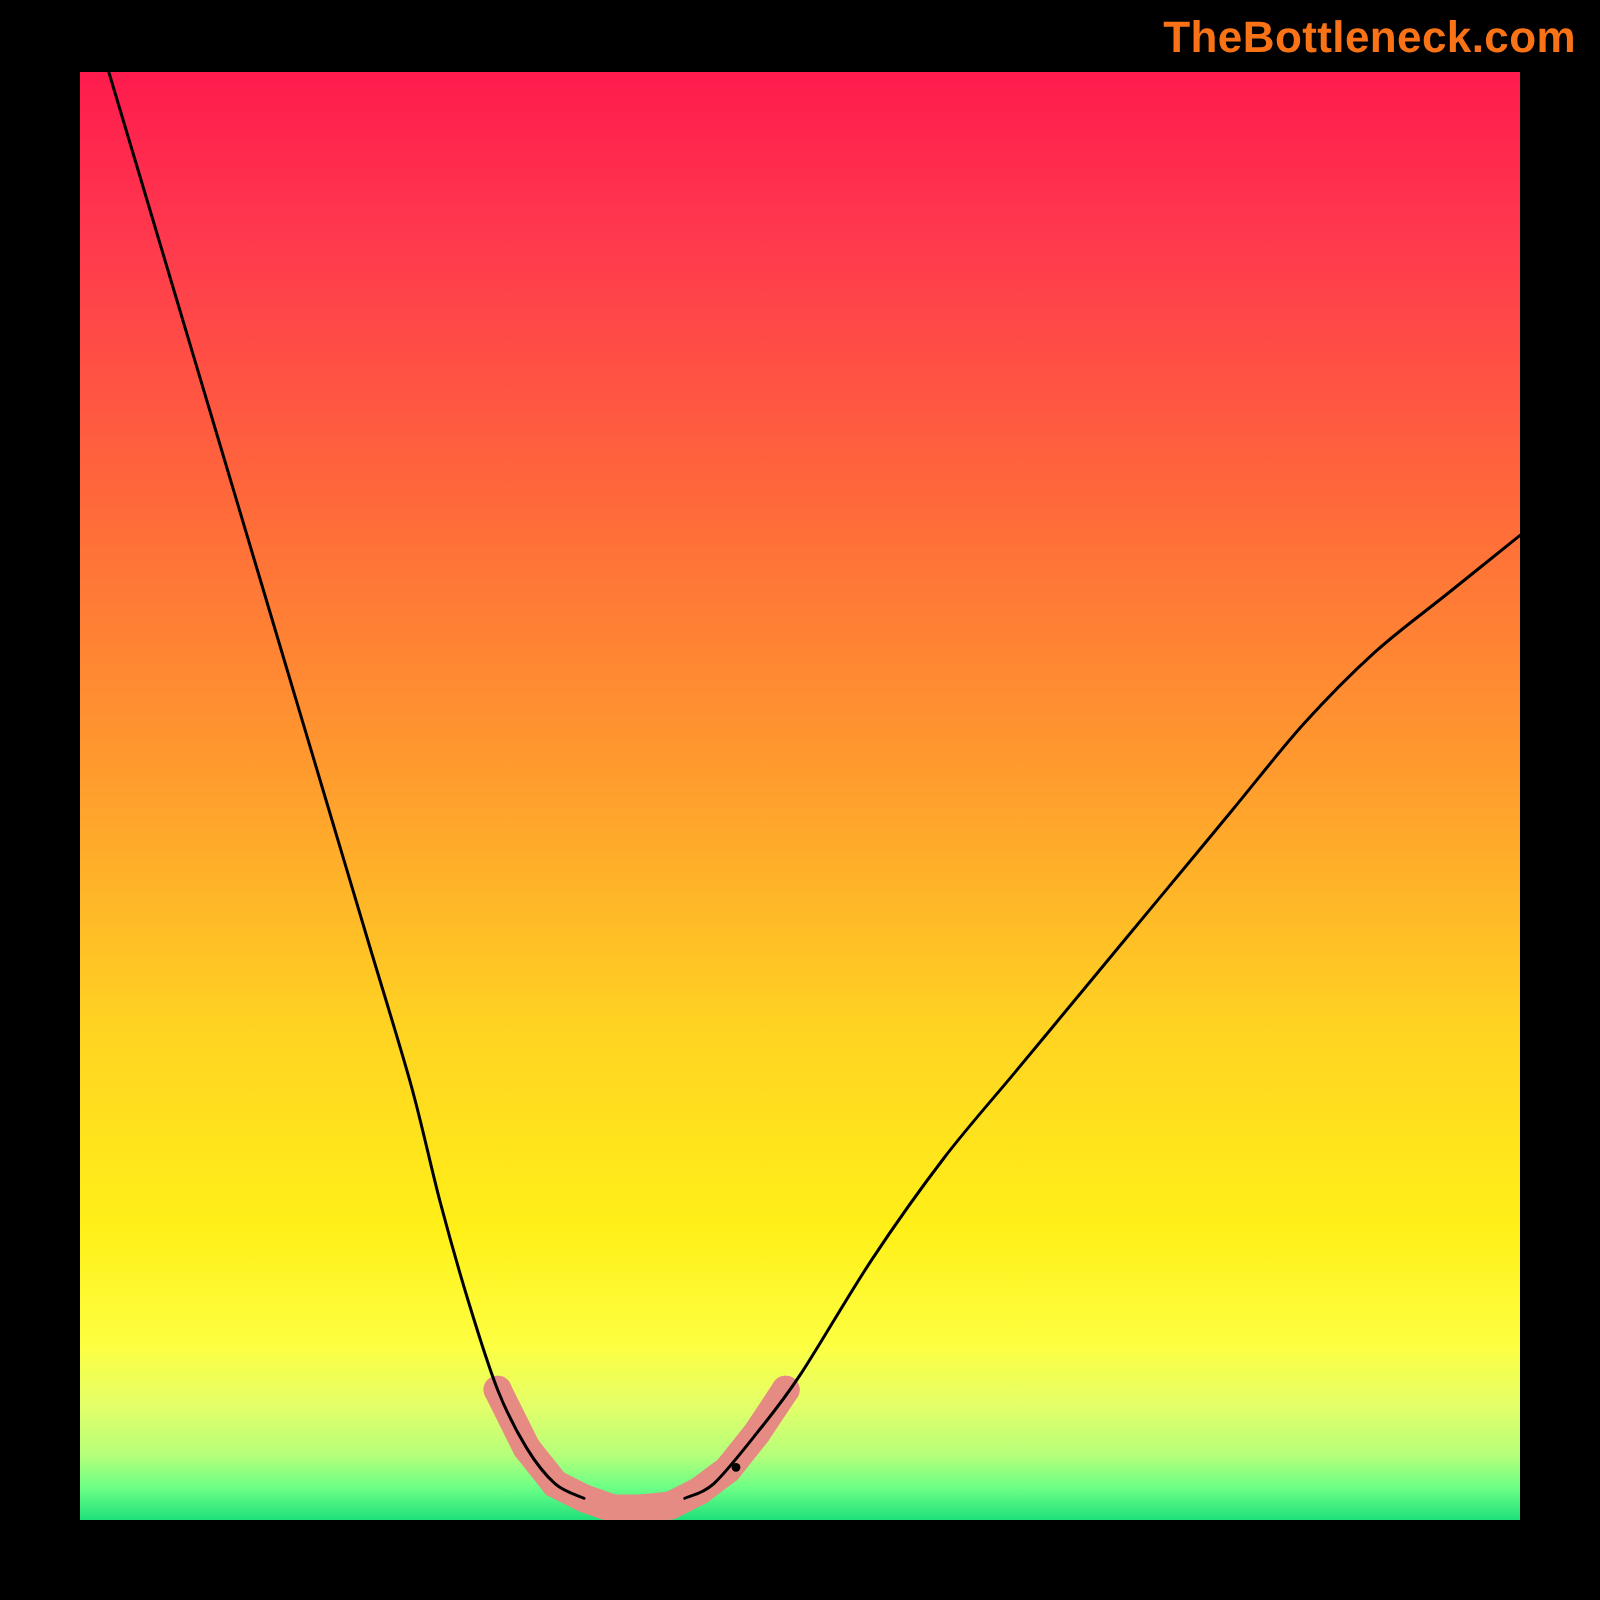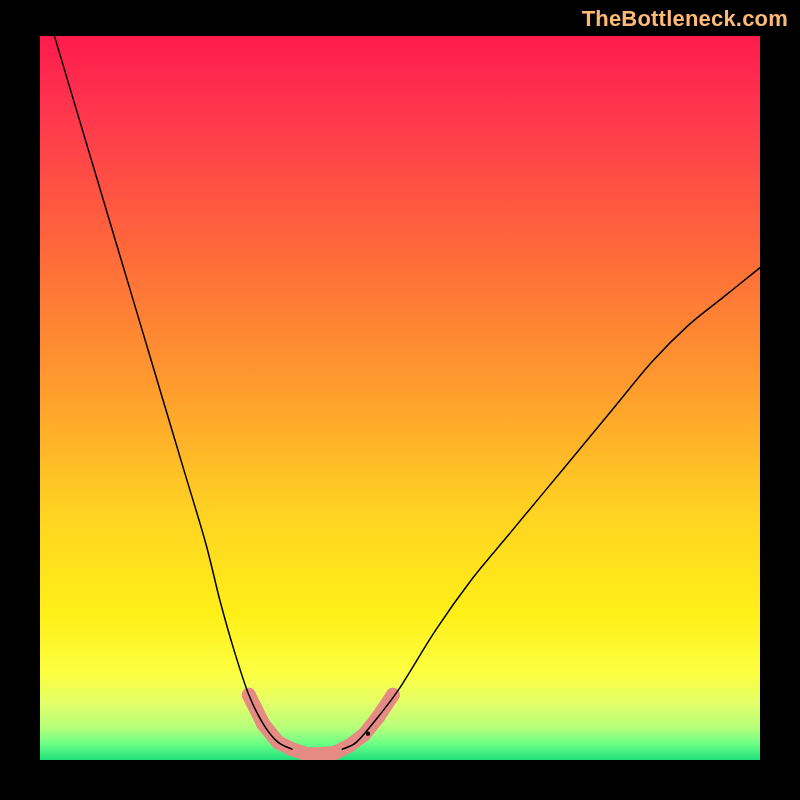--- a/index.html
+++ b/index.html
@@ -16,21 +16,21 @@
     height: 800px;
     background: #000000;
   }
   .watermark {
     position: absolute;
     top: 6px;
     right: 12px;
     font-family: Arial, Helvetica, sans-serif;
     font-size: 22px;
     font-weight: 600;
-    color: #fdba74;
+    color: #f97316;
     letter-spacing: 0.2px;
     z-index: 10;
   }
   .plot-area {
     position: absolute;
     left: 40px;
     top: 36px;
     width: 720px;
     height: 724px;
     

